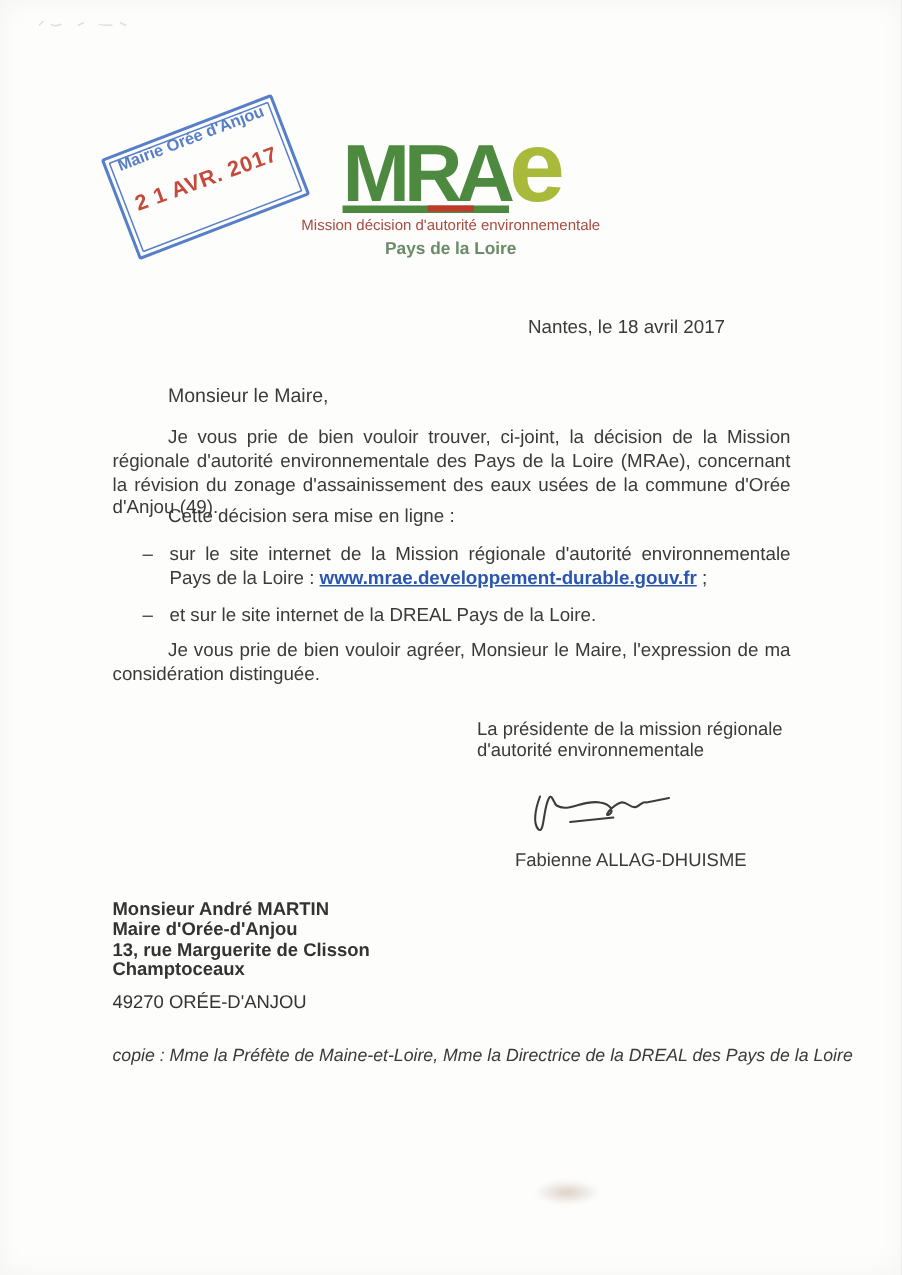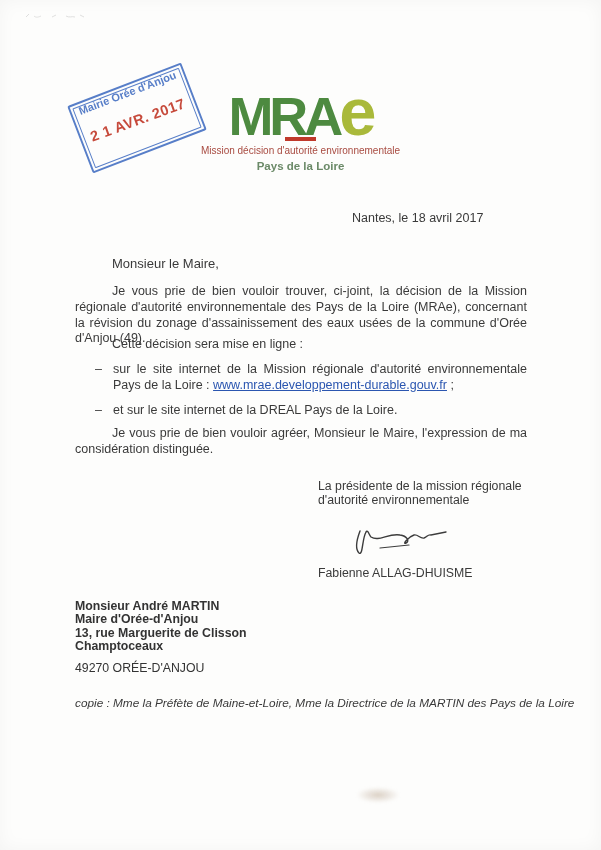--- a/index.html
+++ b/index.html
@@ -20,42 +20,42 @@
     font-size:11px; font-weight:600; color:var(--stamp-blue,#4a74c4); white-space:nowrap;
   }
   .stamp-date{
     position:absolute; top:28px; left:0; width:100%; text-align:center;
     font-size:14.5px; font-weight:bold; color:var(--stamp-red,#c23b2b);
     letter-spacing:.5px; white-space:nowrap; transform:rotate(1deg);
   }
   
   .logo{ position:absolute; left:183px; top:80px; width:235px; height:100px; text-align:center;}
   .logo-text{ position:absolute; top:0; width:100%; line-height:0.95; font-weight:bold; letter-spacing:-4px; white-space:nowrap;}
-  .logo-mra{ font-size:54px; color:var(--logo-green,#4d8a40);}
+  .logo-mra{ font-size:54px; color:var(--logo-green,#4d8a40);text-decoration:underline;}
   .logo-e{ font-size:67px; color:var(--logo-olive,#a9b93a);}
   .logo-bar{ position:absolute; top:57px; left:50%; margin-left:-16px; width:31px; height:4px; background:var(--logo-bar-red,#c0392b);}
   .logo-tagline{ position:absolute; top:65px; width:100%; font-size:10px; color:var(--tagline-red,#a84b41); white-space:nowrap;}
   .logo-region{ position:absolute; top:80px; width:100%; font-size:11.5px; font-weight:bold; color:var(--region-green,#6b8a68);}
   
   .dateline{ position:absolute; left:352px; top:211px; font-size:12.5px;}
   .salutation{ position:absolute; left:112px; top:256px; font-size:13px;}
   .para{ position:absolute; left:75px; width:452px; font-size:12.5px; line-height:15.8px; text-align:justify;}
   .indent{ text-indent:37px;}
   .p1{ top:284px;}
   .p2{ position:absolute; left:112px; top:337px; font-size:12.5px;}
   .bullet{ position:absolute; left:95px; width:432px; display:flex; font-size:12.5px; line-height:15.8px;}
   .b1{ top:362px;}
   .b2{ top:403px;}
   .bullet .dash{ width:18px; flex:0 0 18px;}
   .bullet .btext{ flex:1; text-align:justify;}
-  .link{ color:var(--link-blue,#2b56b0); text-decoration:underline; cursor:pointer;}
+  .link{ color:var(--link-blue,#2b56b0); text-decoration:underline; cursor:pointer;font-weight:bold;}
   .closing{ top:426px;}
   .signer-title{ position:absolute; left:318px; top:480px; width:205px; text-align:left; font-size:12.3px; line-height:13.8px;}
   .signature{ position:absolute; left:352px; top:517px; width:105px; height:44px;}
-  .signer-name{ position:absolute; left:318px; top:566px; width:205px; text-align:left; font-size:12.3px;}
+  .signer-name{ position:absolute; left:318px; top:566px; width:205px; text-align:center; font-size:12.3px;}
   
   .recipient{ position:absolute; left:75px; top:600px; font-size:12.3px; font-weight:bold; line-height:13.3px; color:#333;}
   .recipient-postal{ position:absolute; left:75px; top:661px; font-size:12.3px; font-weight:normal; color:#333;}
   
   .copyline{ position:absolute; left:75px; top:696px; font-size:11.8px; font-style:italic;}
   
   .artifact-tl{ position:absolute; left:22px; top:8px; opacity:.3;}
   .smudge{
     position:absolute; left:356px; top:787px; width:44px; height:16px; border-radius:50%;
     background:radial-gradient(ellipse at center, rgba(190,170,150,.55), rgba(190,170,150,0) 70%);
@@ -117,17 +117,17 @@
   <div class="signer-name">Fabienne ALLAG-DHUISME</div>
 
   <div class="recipient">
     <div>Monsieur André MARTIN</div>
     <div>Maire d'Orée-d'Anjou</div>
     <div>13, rue Marguerite de Clisson</div>
     <div>Champtoceaux</div>
   </div>
   <div class="recipient-postal">49270 ORÉE-D'ANJOU</div>
 
-  <div class="copyline">copie : Mme la Préfète de Maine-et-Loire, Mme la Directrice de la MARTIN des Pays de la Loire</div>
+  <div class="copyline">copie : Mme la Préfète de Maine-et-Loire, Mme la Directrice de la DREAL des Pays de la Loire</div>
 
   <div class="smudge"></div>
 
 </div>
 
 </body></html>

